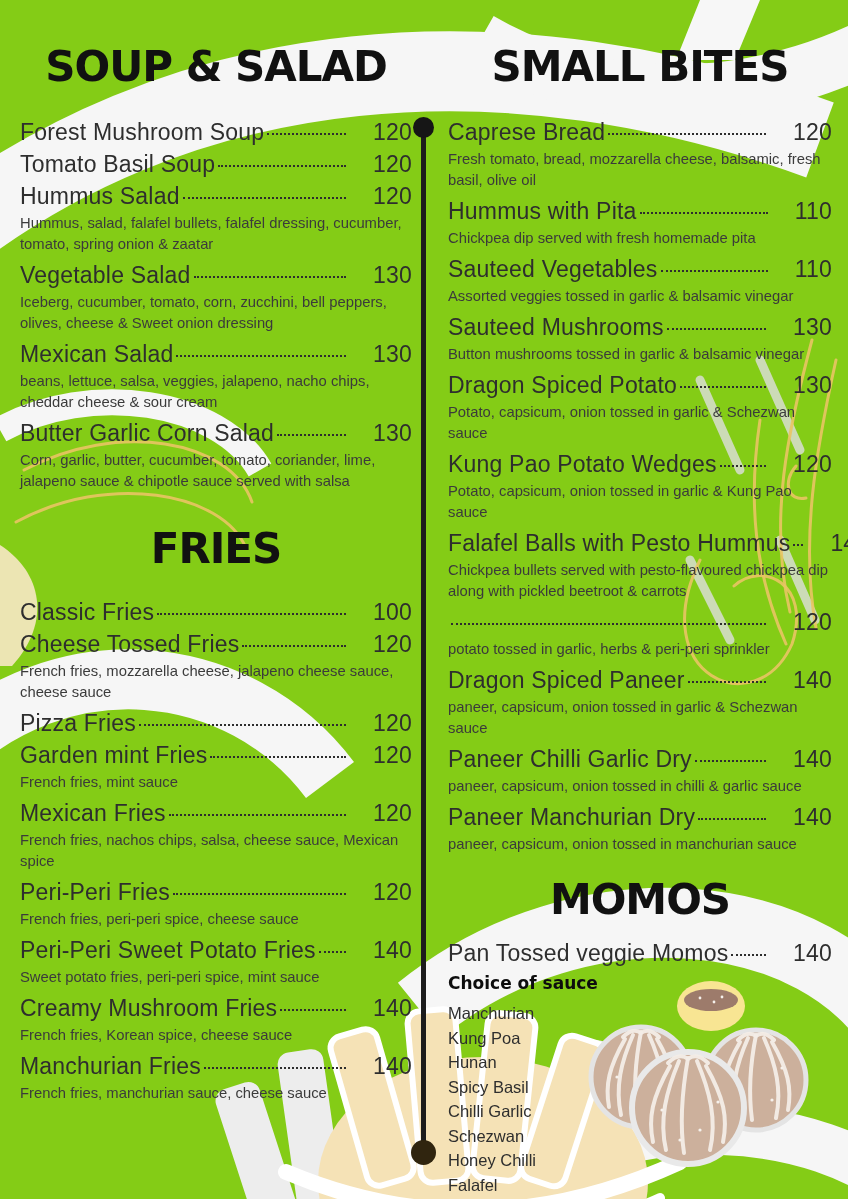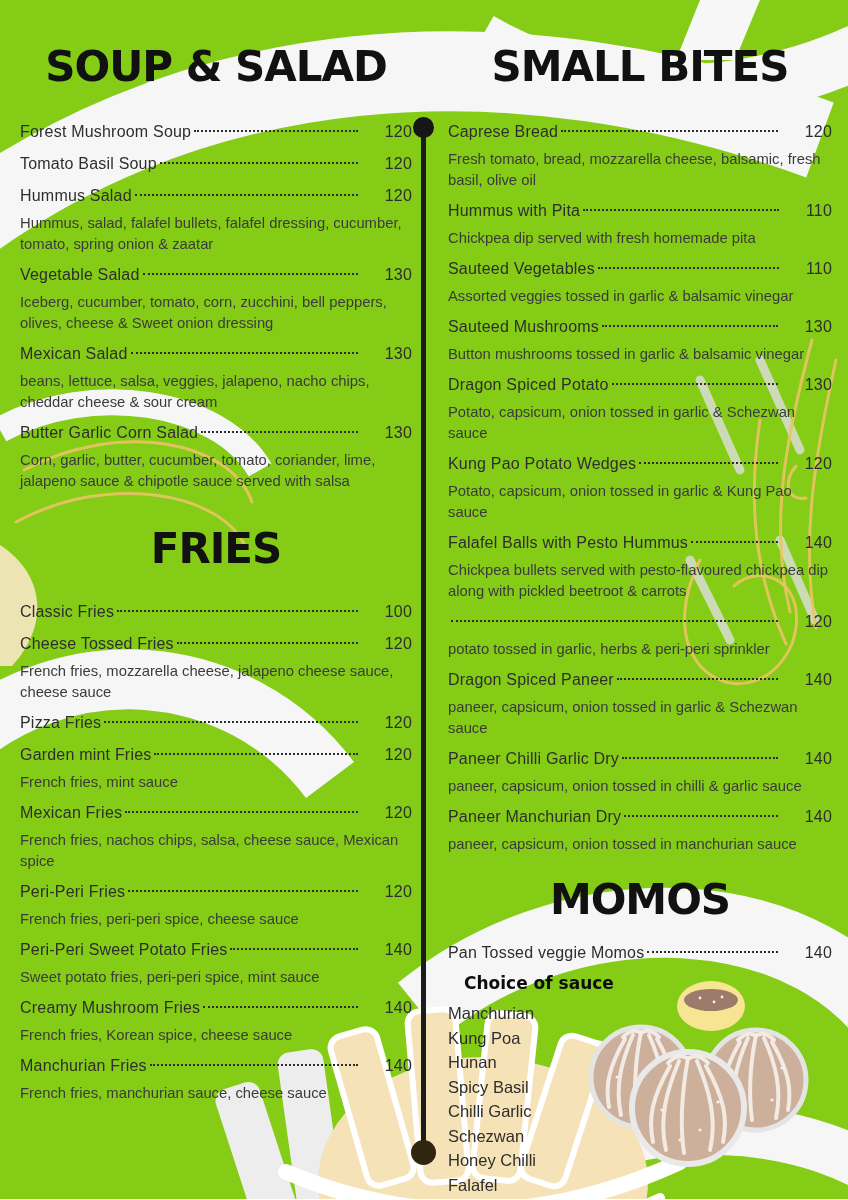--- a/index.html
+++ b/index.html
@@ -38,27 +38,27 @@
 
   .sec-title{
     font-family:"DejaVu Sans","Liberation Sans",sans-serif;
     font-weight:800; font-size:42px; line-height:50px; letter-spacing:-1px;
     text-align:center; color:var(--ink); margin:0;
   }
   .t-top{margin:42px 0 24px;}
   .t-fries{margin:32px 0 22px;}
   .t-momos{margin:20px 0 12px;}
 
-  .item-line{display:flex; align-items:baseline; font-size:16px; line-height:32px; color:var(--text); letter-spacing:.2px;}
+  .item-line{display:flex; align-items:baseline; font-size:23px; line-height:32px; color:var(--text); letter-spacing:.2px;}
   .item-name{white-space:nowrap;}
   .item-price{white-space:nowrap;margin-left:24px;}
   .leader{flex:1 1 auto; min-width:10px; margin:0 3px; border-bottom:2.5px dotted #2d2d2d; transform:translateY(-5px);}
   .item-desc{font-size:14.8px; line-height:21px; color:var(--desc); margin:1px 0 4px;}
 
-  .choice-label{font-family:"DejaVu Sans","Liberation Sans",sans-serif; font-weight:700; font-size:17px; color:#0d0d0d; margin:4px 16px 8px;}
+  .choice-label{font-family:"DejaVu Sans","Liberation Sans",sans-serif; font-weight:700; font-size:17px; color:#0d0d0d; margin:4px 0 8px;}
   .sauce{font-size:16.5px; line-height:24.5px; color:var(--text);}
 </style>
 </head>
 <body>
 
 <div class="page">
 
   <svg class="decor" width="848" height="1200" viewBox="0 0 848 1200">
     <g>
       <path class="swirl" d="M -80 260 C 180 40, 520 30, 820 140" stroke-width="80"></path>

